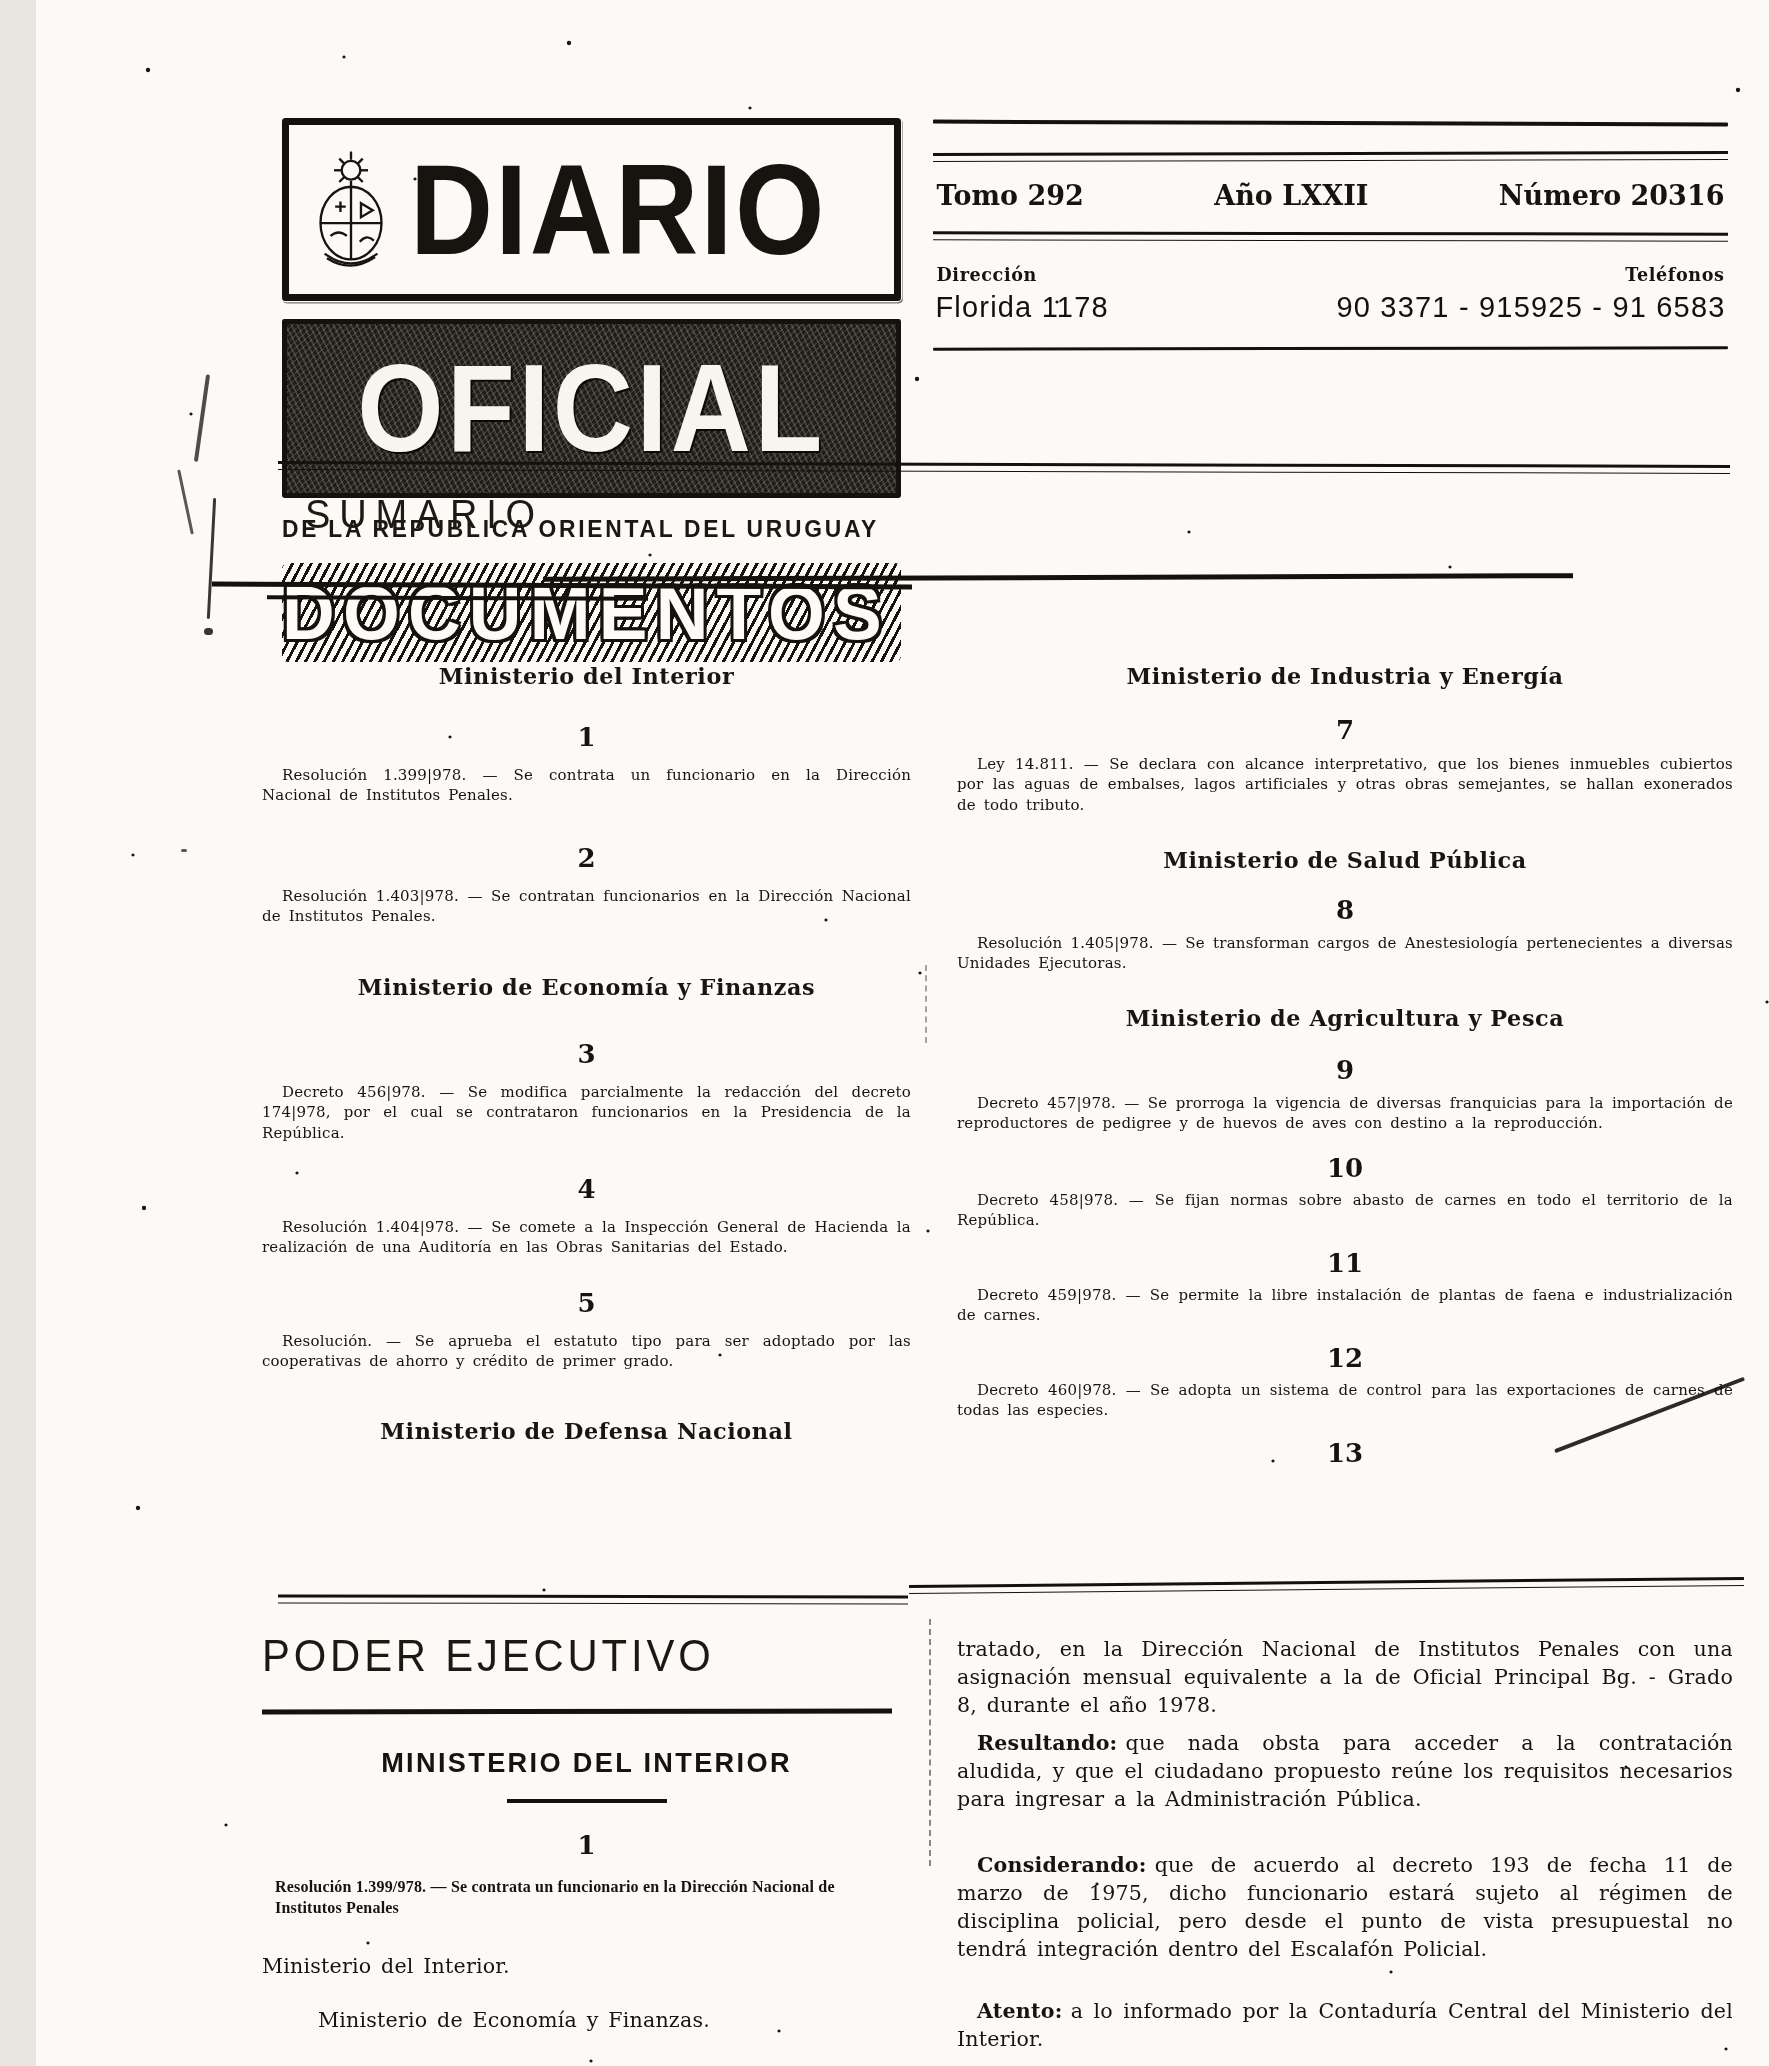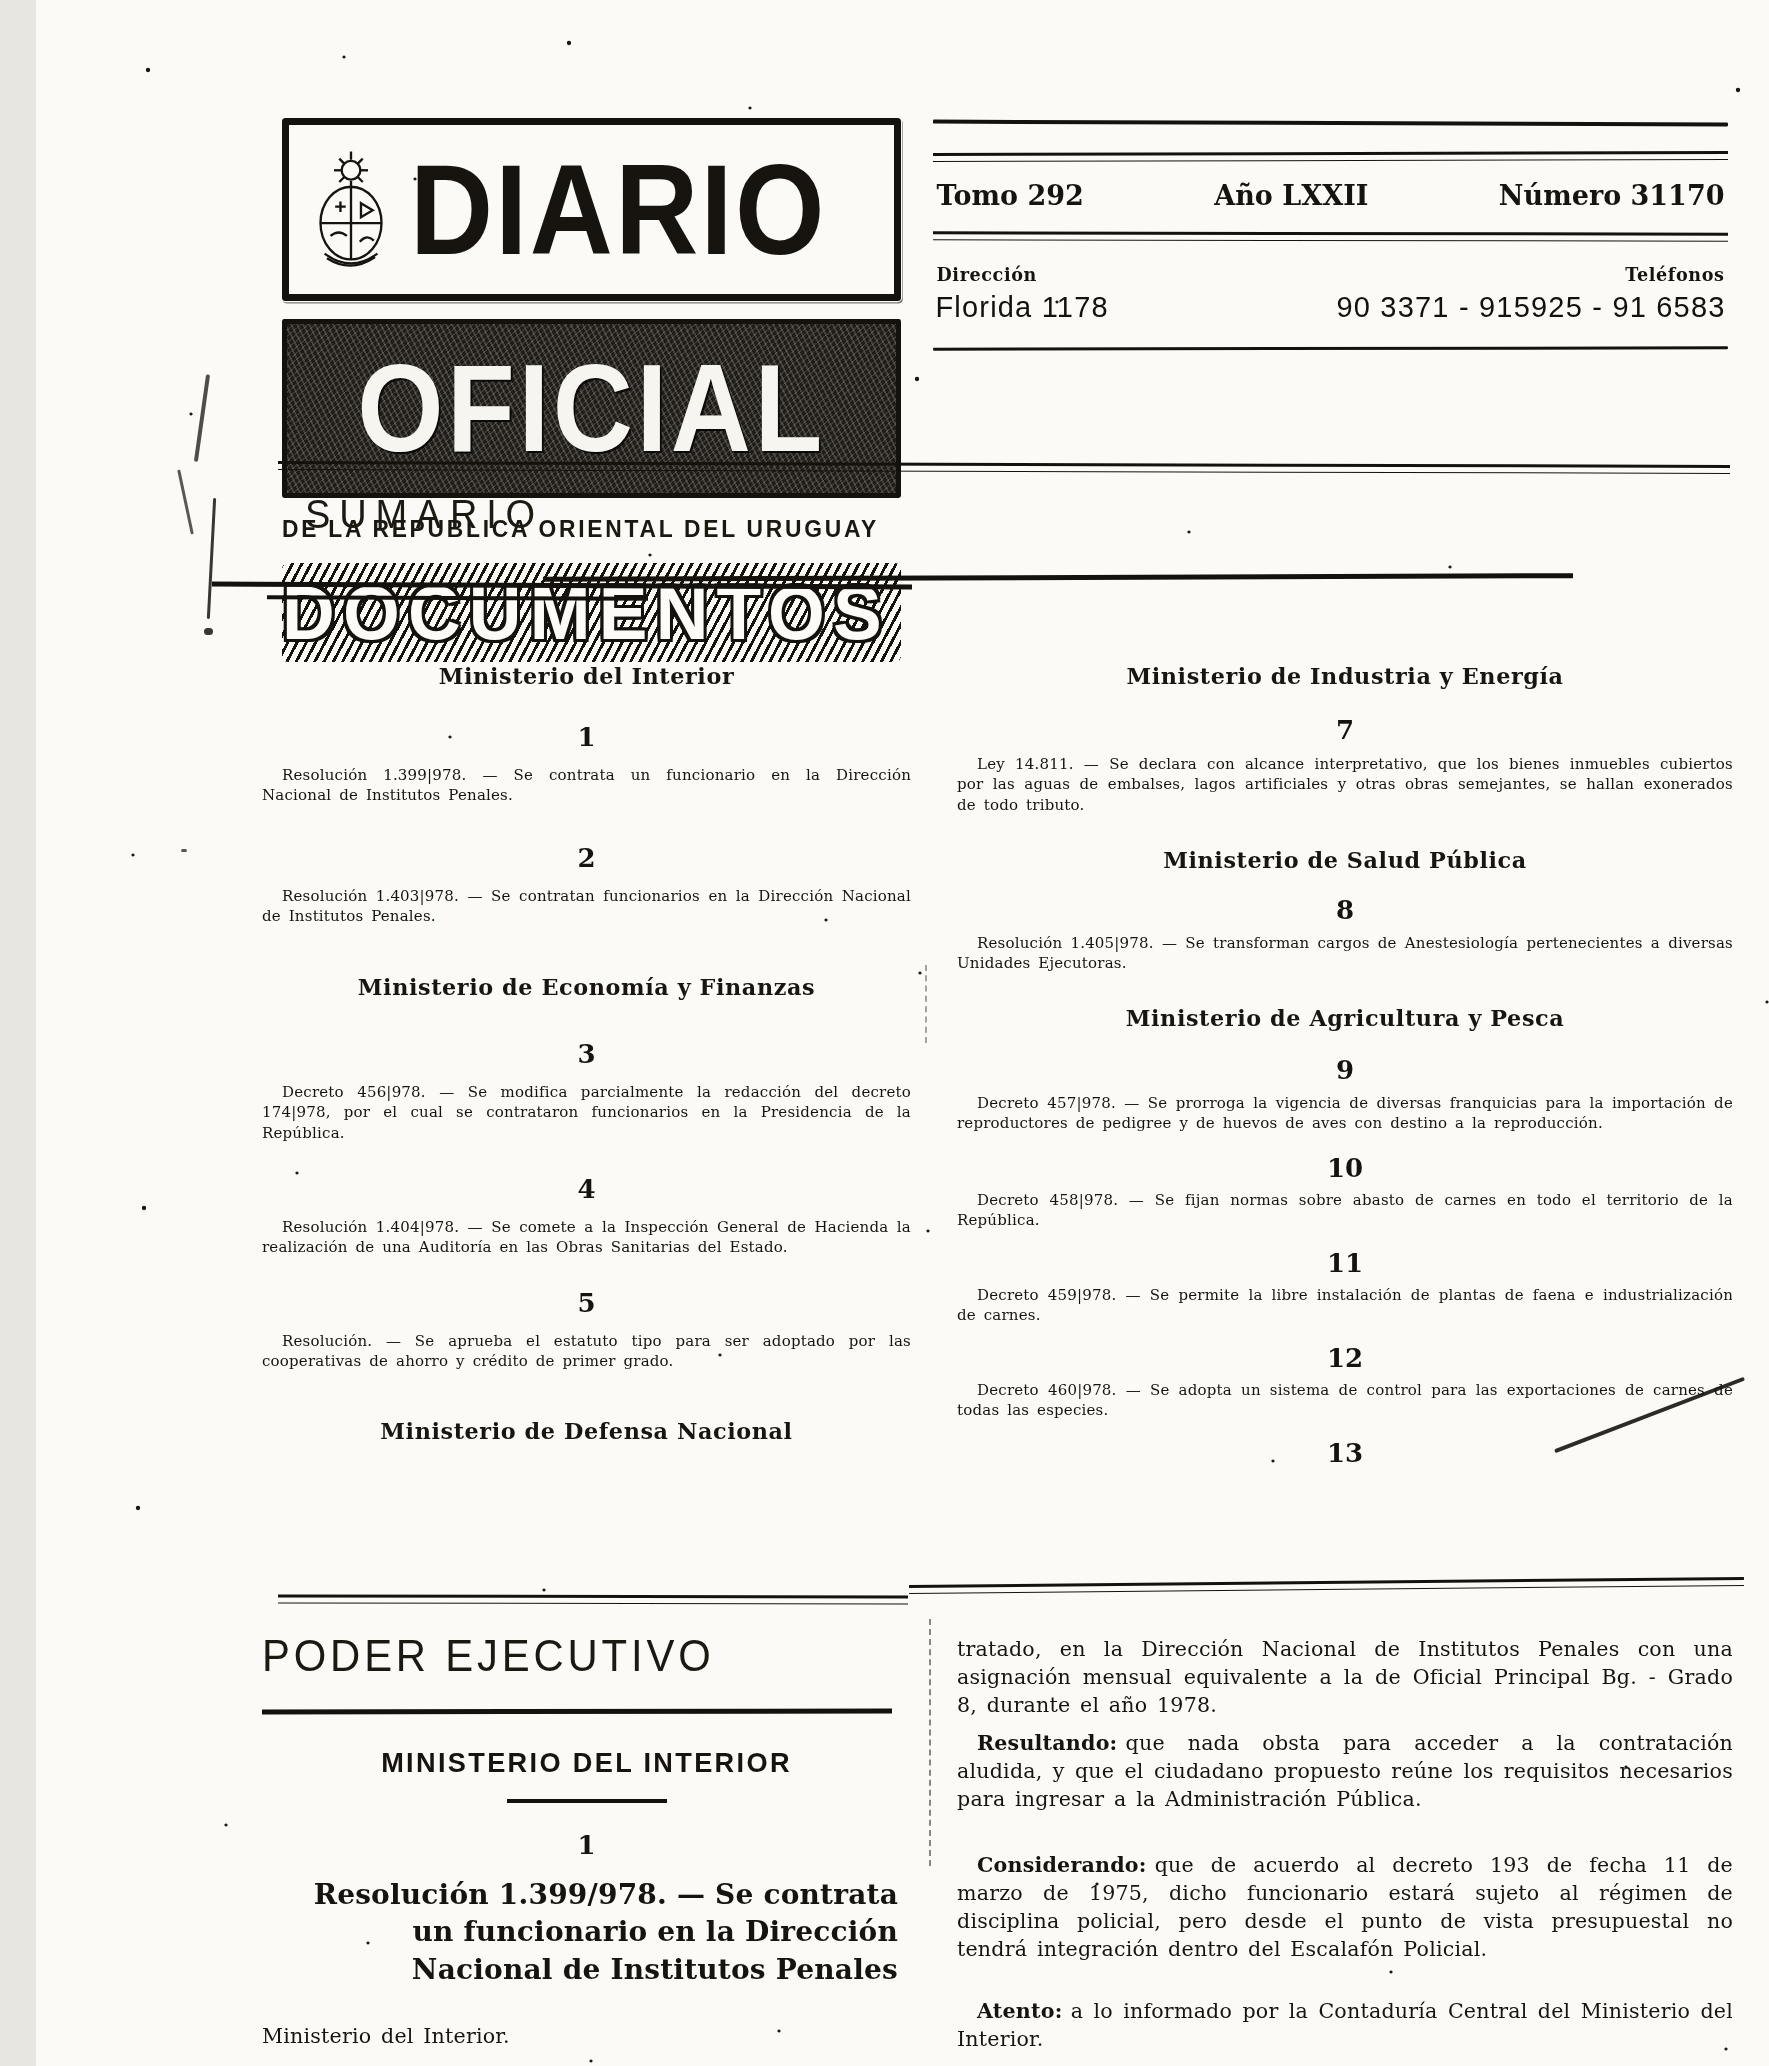--- a/index.html
+++ b/index.html
@@ -126,22 +126,22 @@
   .pe-rule{margin-top:27px;height:4.7px;background:#15120e;width:630px;transform:rotate(-.1deg);}
   .body-min-head{
     margin-top:34px;text-align:center;
     font-family:"Liberation Sans","DejaVu Sans",sans-serif;
     font-weight:700;font-size:28px;letter-spacing:2.4px;color:#17130e;
     transform:scaleX(.97);
   }
   .short-rule{margin:20px auto 0 auto;width:160px;height:4.1px;background:#15120e;}
   .body-num{margin-top:27px;text-align:center;font-weight:700;font-size:26px;}
   .res-head{
-    margin:15.3px auto 0 auto;width:96%;text-align:right;
-    font-weight:700;font-size:28px;line-height:1.35;letter-spacing:0.2px;
+    margin:15.3px auto 0 auto;width:96%;text-align:left;
+    font-weight:700;font-size:16px;line-height:1.35;letter-spacing:0.2px;font-family:Liberation Serif, serif;
   }
   .b-par{
     margin:28px 0 0 0;font-size:20.6px;line-height:1.36;text-align:justify;
     letter-spacing:0.2px;word-spacing:2.9px;
   }
   .b-par .lead{font-weight:700;}
   .b-par .lead:not(:empty){padding-right:8.2px;}
   .par-plain{text-align:left;}
   .par-indent{padding-left:56px;text-align:left;}
   .col-r .b-par.first{margin-top:22.3px;}
@@ -215,21 +215,21 @@
       <span class="documentos-word">DOCUMENTOS</span>
     </div>
   </div>
 
   <div class="issue">
     <div class="bar bar-top"></div>
     <div class="dbl dbl-a"></div>
     <div class="issue-meta">
       <span>Tomo 292</span>
       <span>Año LXXII</span>
-      <span>Número 31170</span>
+      <span>Número 20316</span>
     </div>
     <div class="dbl dbl-b"></div>
     <div class="issue-labels">
       <span>Dirección</span>
       <span>Teléfonos</span>
     </div>
     <div class="issue-values">
       <span>Florida 1178</span>
       <span>90 3371 - 915925 - 91 6583</span>
     </div>

